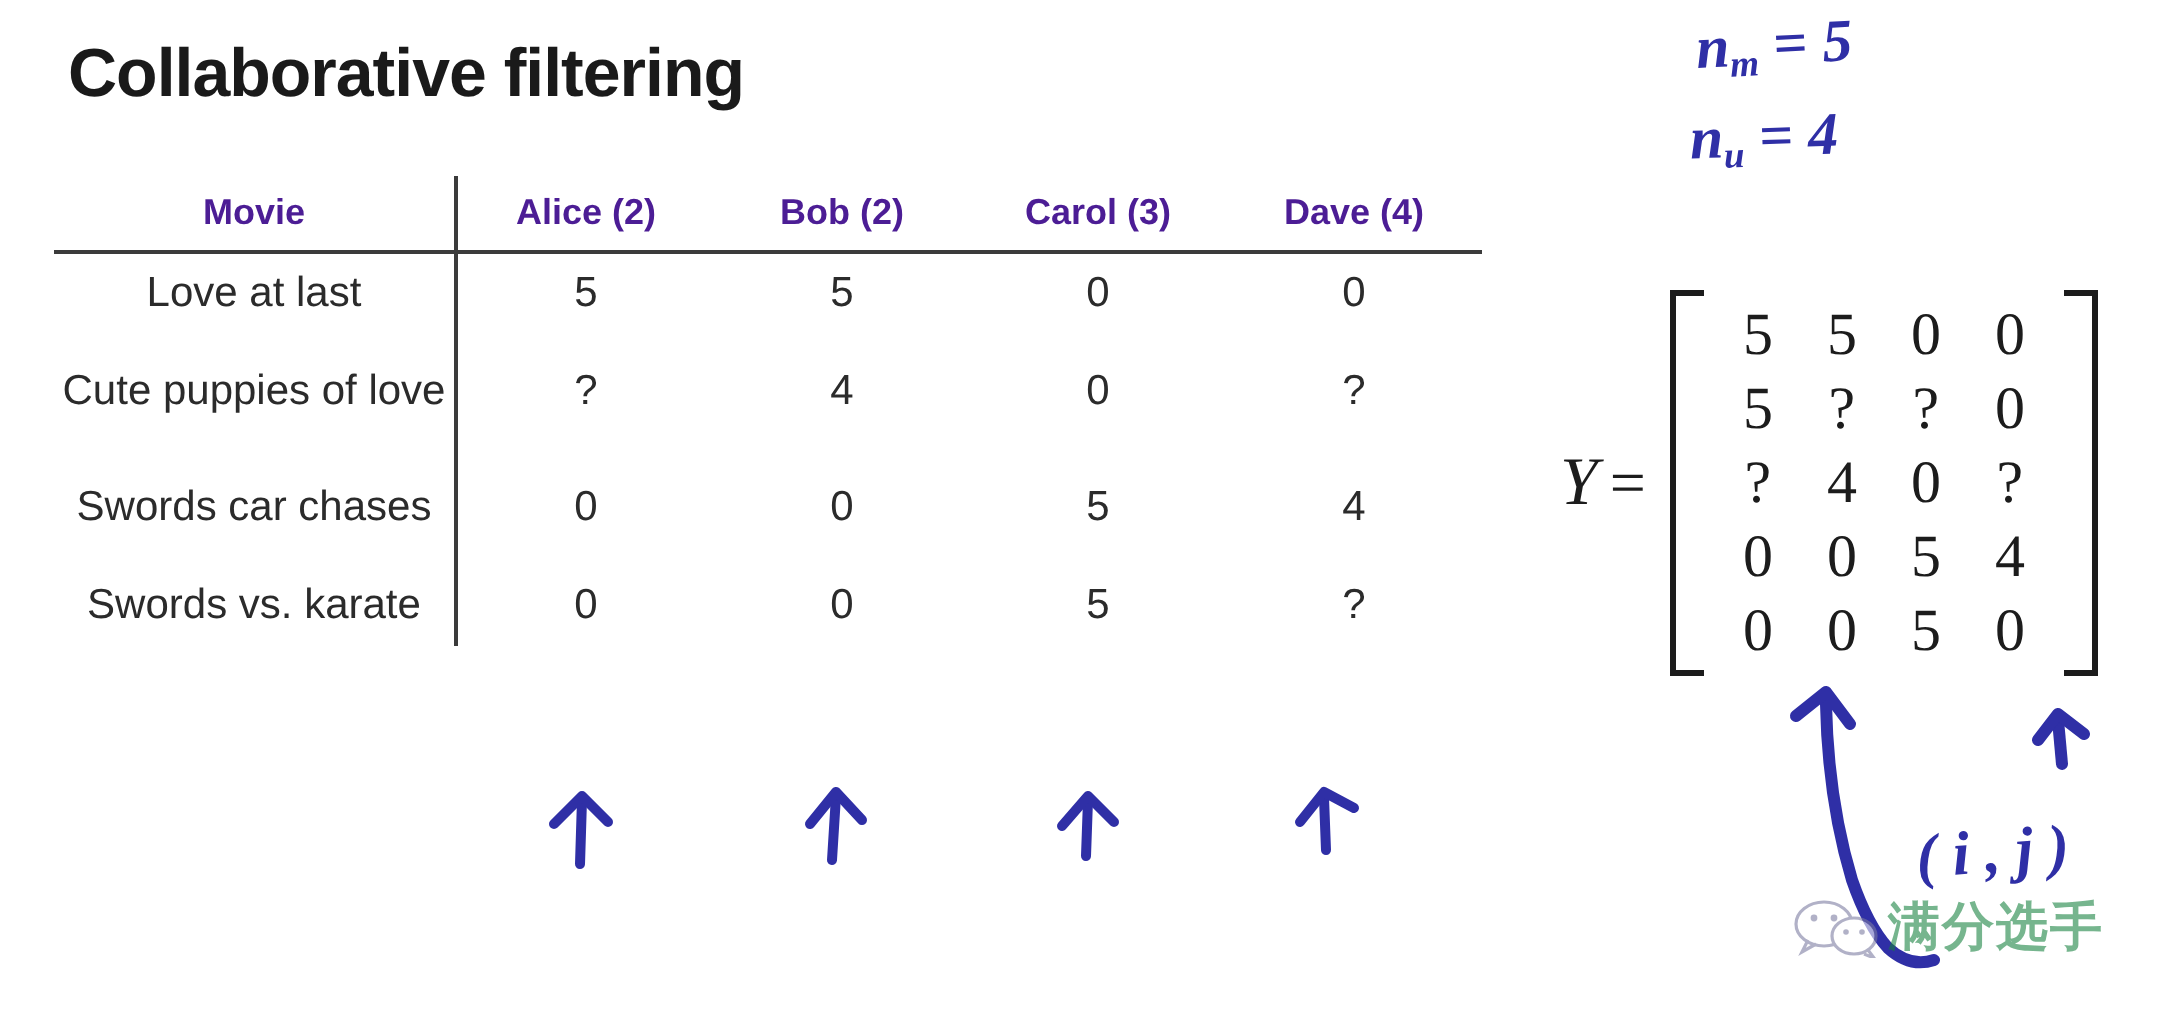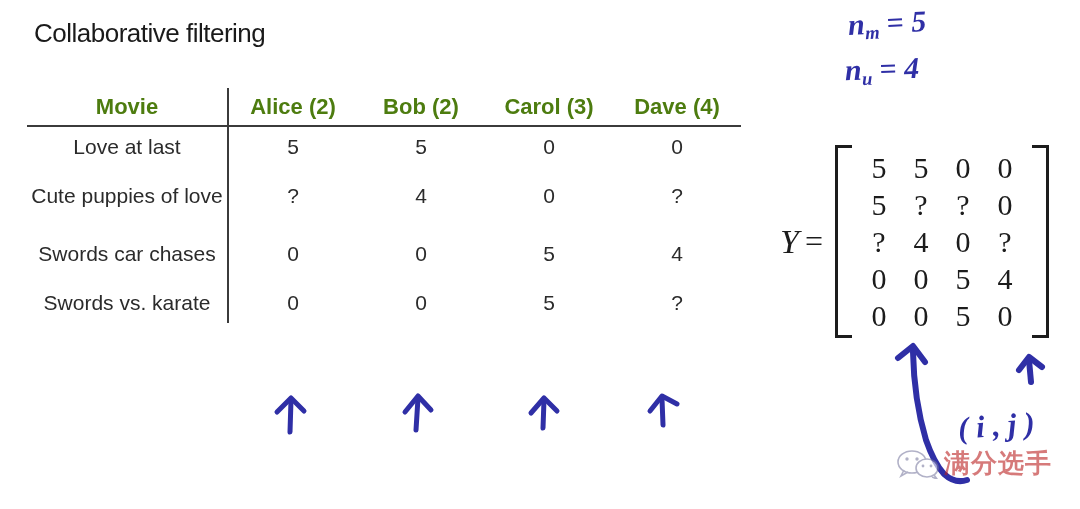--- a/index.html
+++ b/index.html
@@ -15,22 +15,22 @@
     overflow: hidden;
     font-family: "Liberation Sans", sans-serif;
     color: #1a1a1a;
   }
 
   
   #title {
     position: absolute;
     left: 34px;
     top: 18px;
-    font-size: 26px;
-    font-weight: normal;
+    font-size: 34px;
+    font-weight: bold;
     letter-spacing: -0.5px;
     color: #1a1a1a;
     white-space: nowrap;
   }
 
   
   #ratings-table {
     position: absolute;
     left: 27px;
     top: 88px;
@@ -41,23 +41,23 @@
   #ratings-table th,
   #ratings-table td {
     padding: 0;
     text-align: center;
     vertical-align: middle;
     font-size: 21px;
     line-height: 1.18;
   }
   #ratings-table th {
     font-weight: bold;
-    font-size: 22px;
+    font-size: 18px;
     height: 37px;
-    color: #4d7c0f;
+    color: #4c1d95;
   }
   #ratings-table td {
     font-weight: normal;
     color: #2b2b2b;
   }
   .col-movie { width: 200px; }
   .col-user  { width: 128px; }
 
   .movie-cell {
     font-size: 17px;
@@ -172,21 +172,21 @@
     position: absolute;
     left: 896px;
     top: 446px;
     display: flex;
     align-items: center;
     opacity: 0.58;
   }
   #watermark-text {
     font-size: 26px;
     font-weight: bold;
-    color: #b91c1c;
+    color: #15803d;
     margin-left: 4px;
     letter-spacing: 1px;
     white-space: nowrap;
   }
 </style>
 </head>
 <body>
 
 <div id="slide">
 

